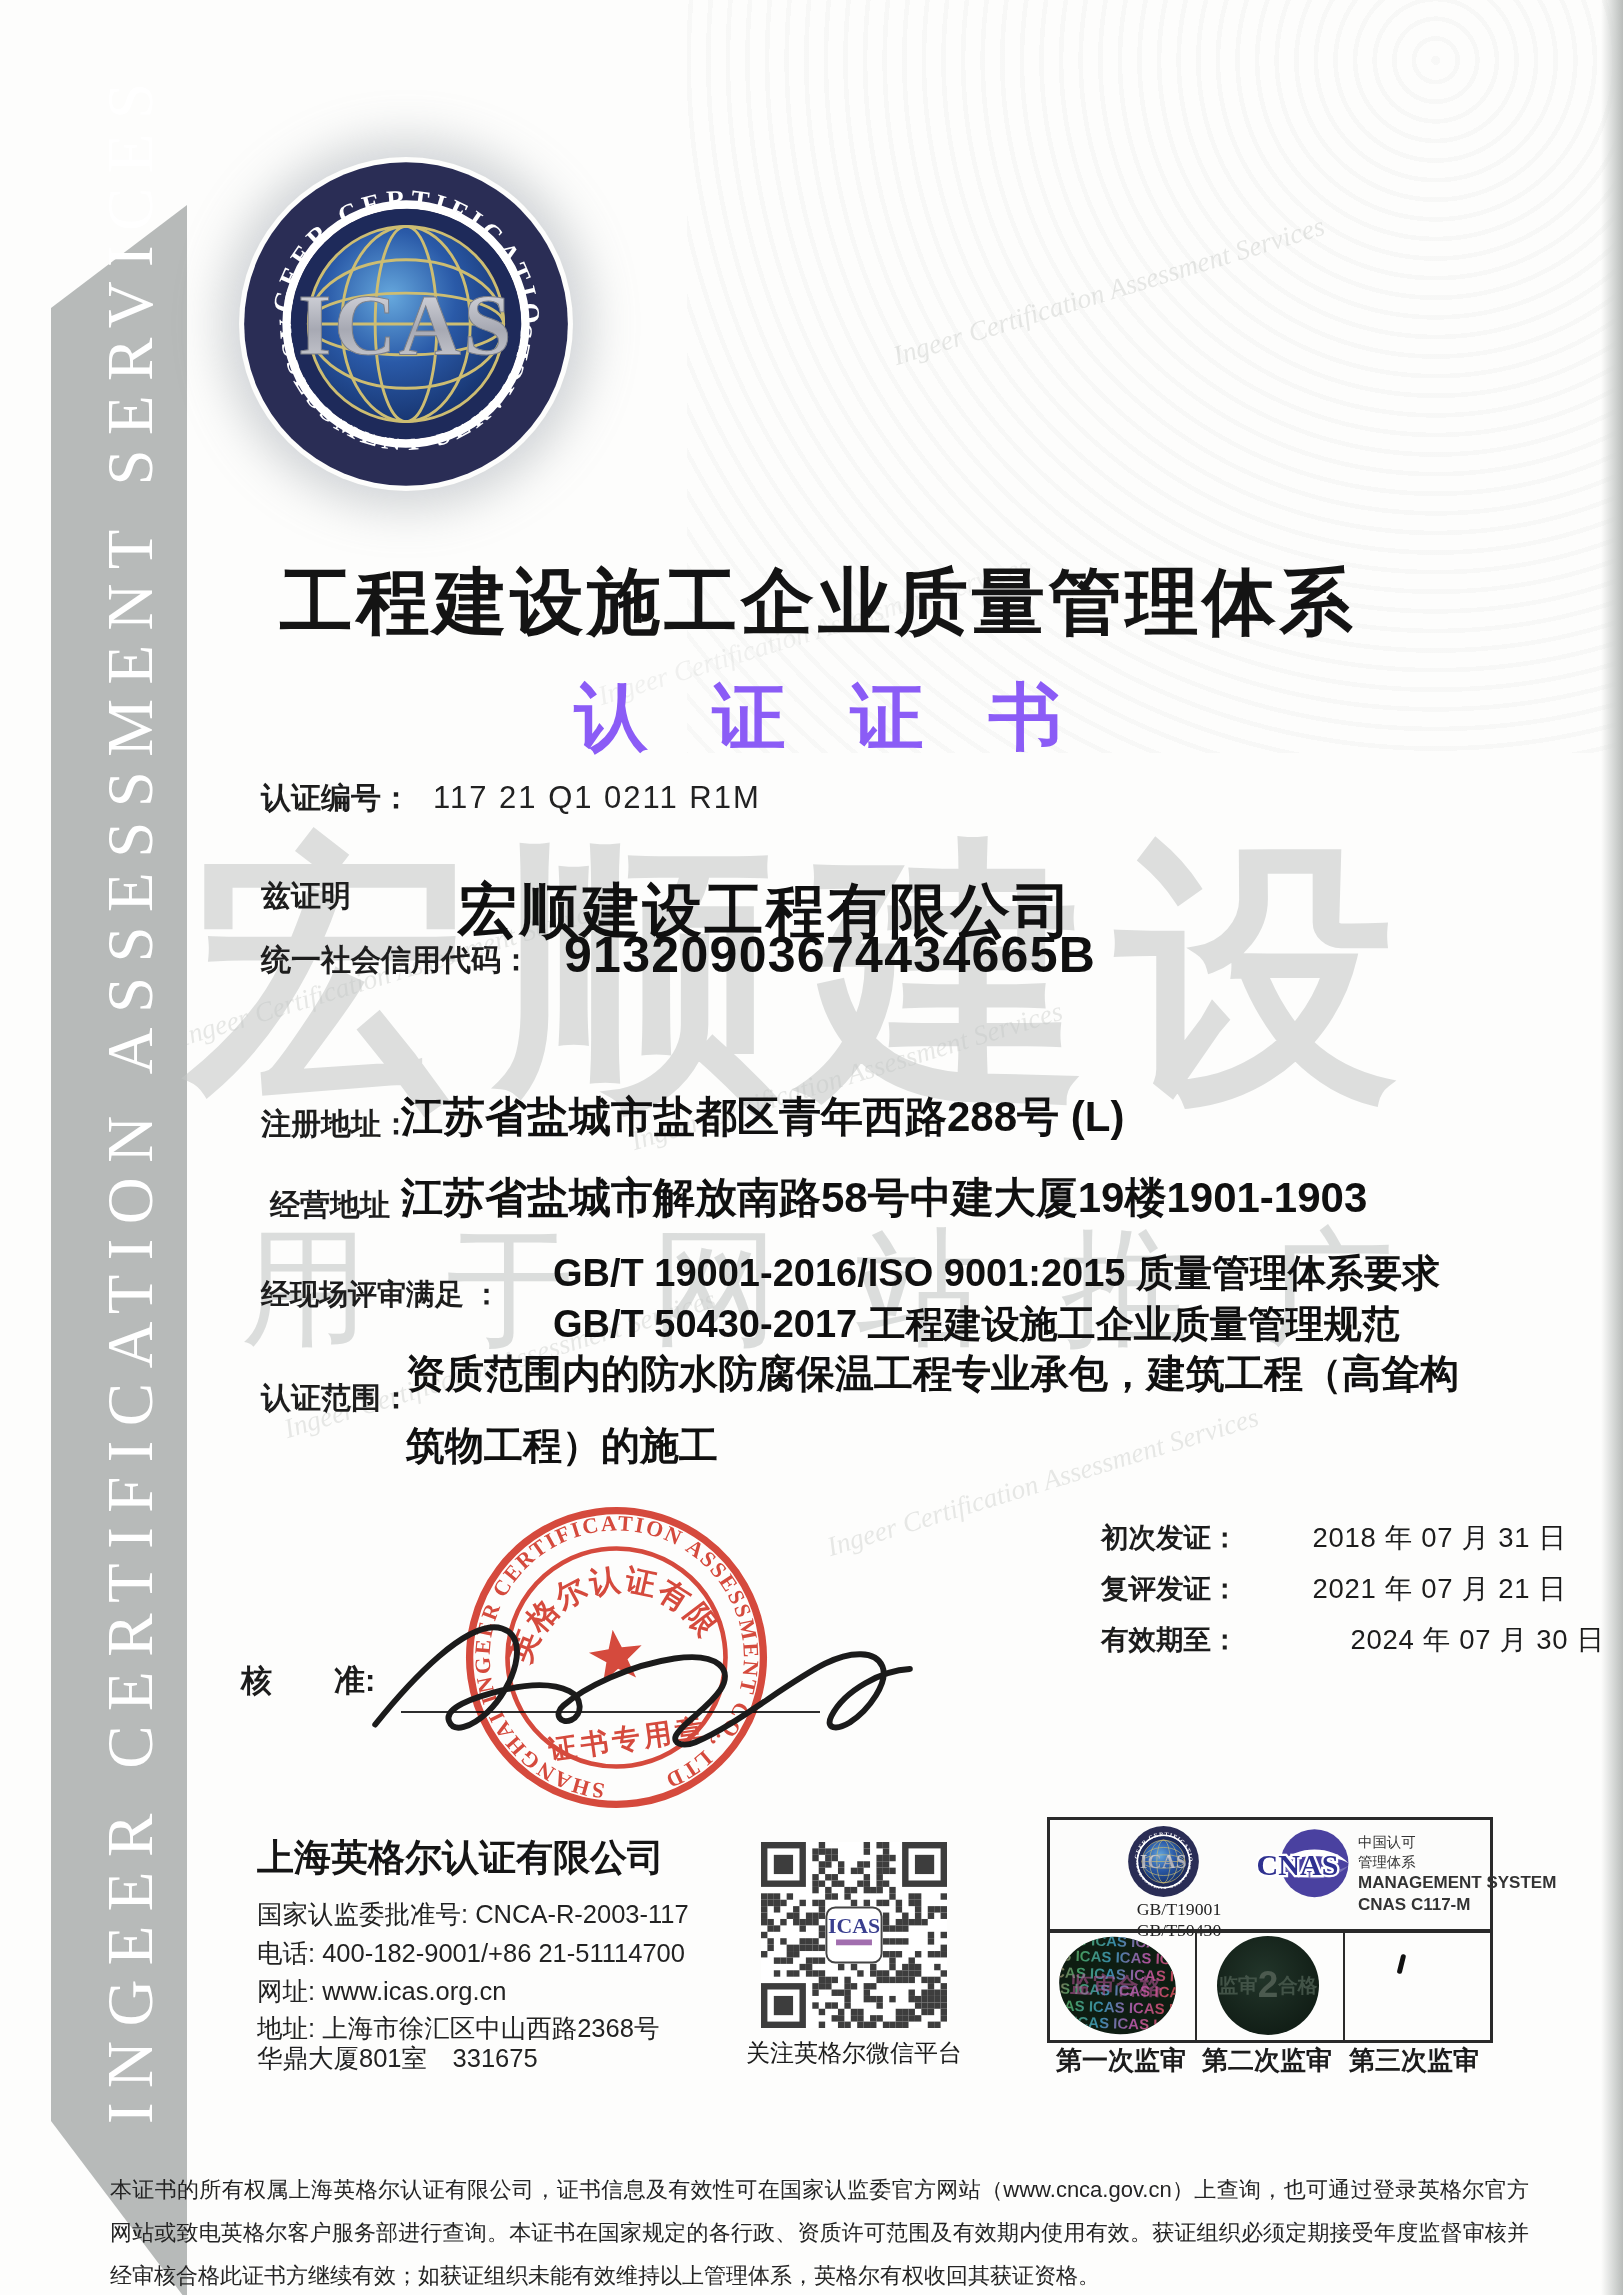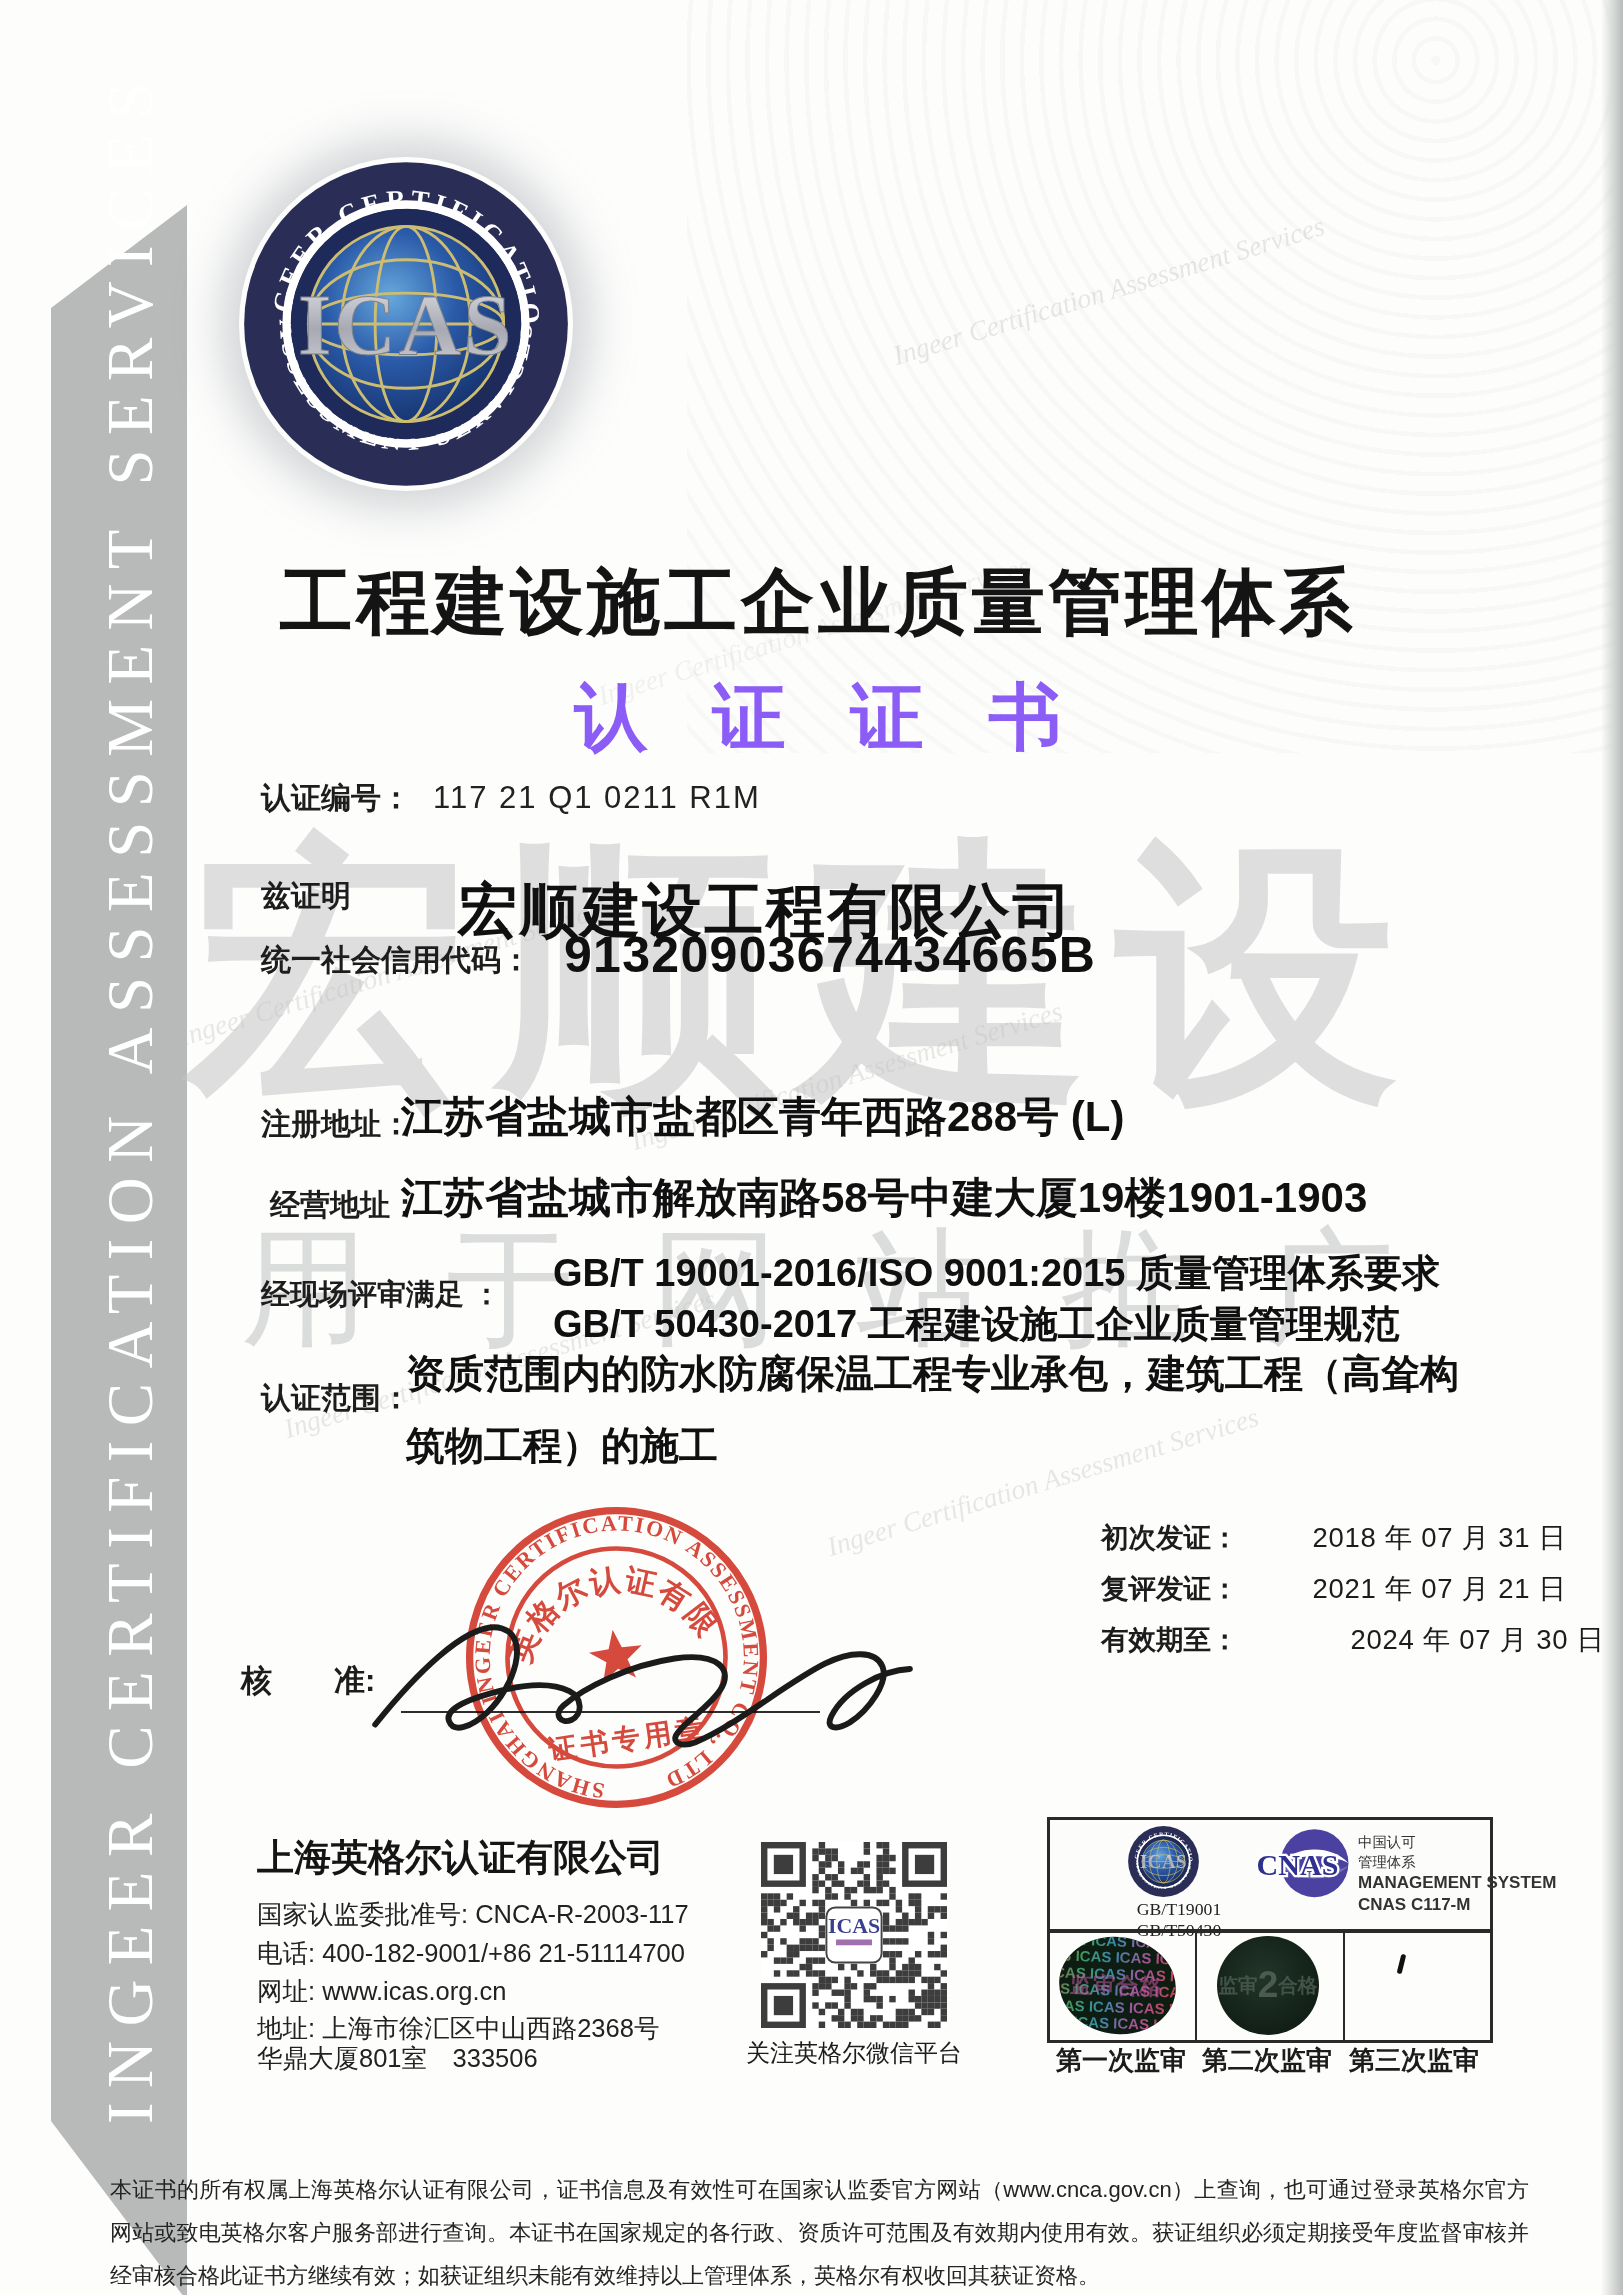--- a/index.html
+++ b/index.html
@@ -234,21 +234,21 @@
              C746,102 784,102 794,126 C804,150 774,192 744,212 C724,224 706,222 716,202
              C736,162 794,132 836,130" fill="none" stroke="#1b1b1b" stroke-width="9" stroke-linecap="round"></path>
   </svg>
 </div>
 
 <div class="abs issuer-name content">上海英格尔认证有限公司</div>
 <div class="abs iline content" style="top:1897px">国家认监委批准号: CNCA-R-2003-117</div>
 <div class="abs iline content" style="top:1936px">电话: 400-182-9001/+86 21-51114700</div>
 <div class="abs iline content" style="top:1974px">网址: www.icas.org.cn</div>
 <div class="abs iline content" style="top:2011px">地址: 上海市徐汇区中山西路2368号</div>
-<div class="abs iline content" style="top:2041px">华鼎大厦801室　333506</div>
+<div class="abs iline content" style="top:2041px">华鼎大厦801室　331675</div>
 
 <div class="abs qr content">
   <svg id="qrsvg" viewBox="0 0 290 290" width="186" height="186">
     <rect x="0" y="0" width="290" height="290" fill="#fff"></rect>
     <g id="qrcells" fill="#3d3d3d">
         <rect x="90" y="0" width="10" height="10"></rect>
         <rect x="160" y="0" width="10" height="10"></rect>
         <rect x="180" y="0" width="10" height="10"></rect>
         <rect x="190" y="0" width="10" height="10"></rect>
         <rect x="80" y="10" width="10" height="10"></rect>

